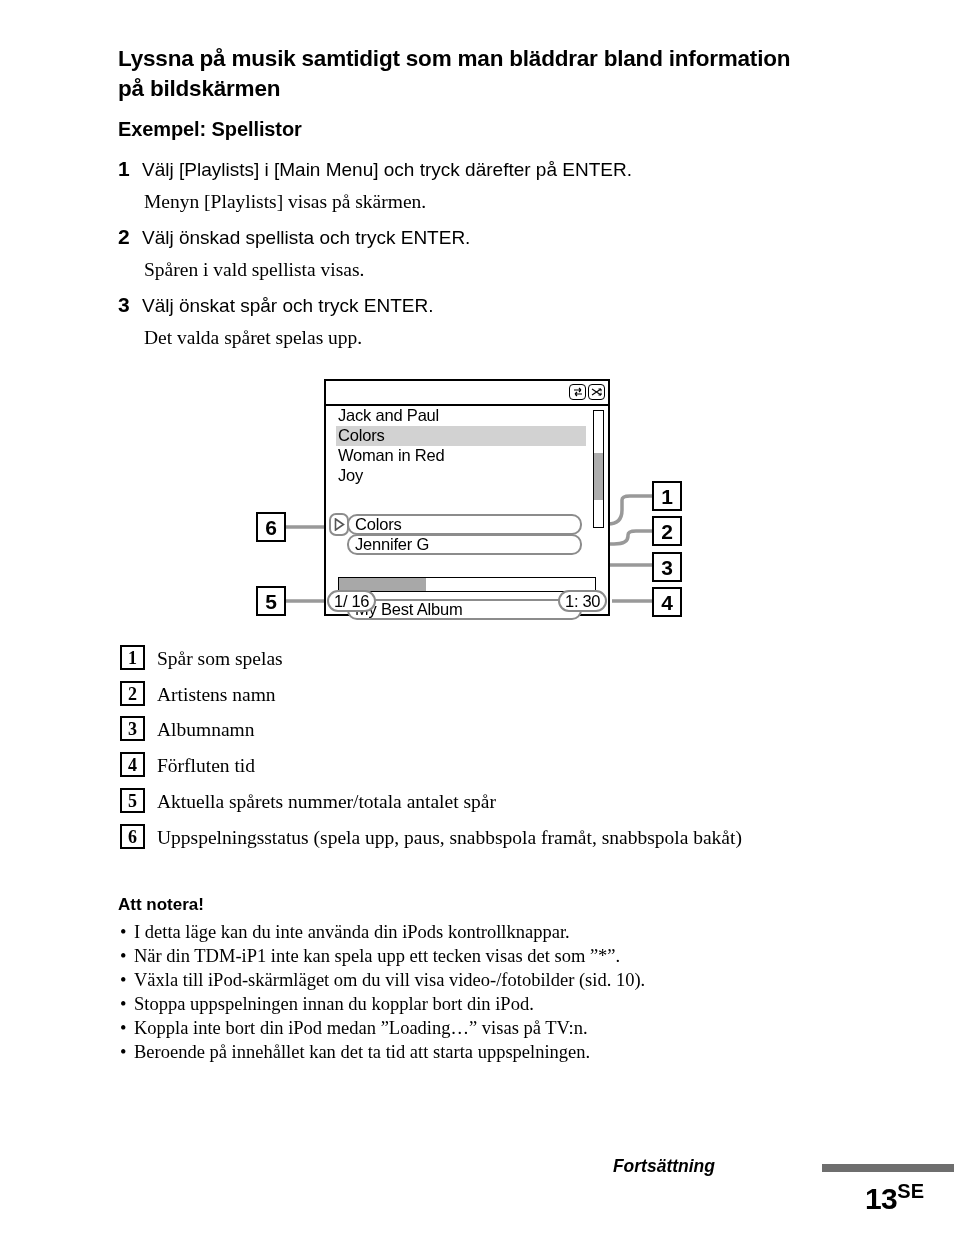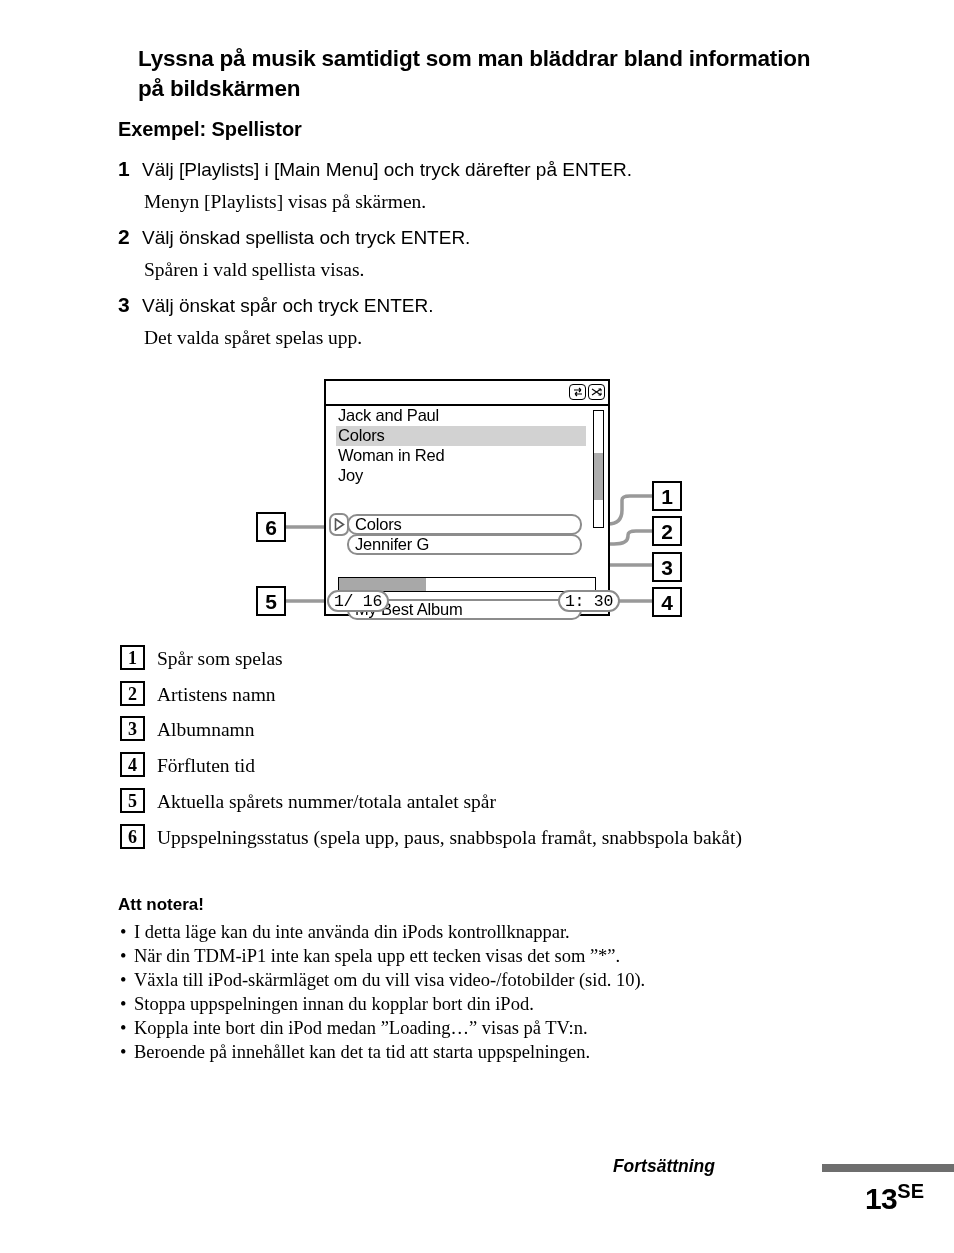--- a/index.html
+++ b/index.html
@@ -20,21 +20,20 @@
   .h1 {
     position: absolute;
     left: 118px;
     top: 44px;
     width: 700px;
     font-family: "Liberation Sans", sans-serif;
     font-weight: bold;
     font-size: 22.5px;
     line-height: 30px;
     letter-spacing: -0.2px;
-    margin-left: 20px;
   }
   .h2 {
     position: absolute;
     left: 118px;
     top: 118px;
     font-family: "Liberation Sans", sans-serif;
     font-weight: bold;
     font-size: 20px;
     letter-spacing: -0.1px;
   }
@@ -205,21 +204,21 @@
     justify-content: center;
   }
 
   .time-pill {
     position: absolute;
     height: 22px;
     border: 2.4px solid #8c8c8c;
     border-radius: 11px;
     box-sizing: border-box;
     background: #fff;
-    font-family: Liberation Mono, monospace;
+    font-family: Liberation Sans, sans-serif;
     font-size: 16.5px;
     line-height: 17px;
     letter-spacing: -0.3px;
     padding: 0 5px;
     display: flex;
     align-items: center;
   }
   #pill-trackno { left: 327px; top: 590px; }
   #pill-elapsed { left: 558px; top: 590px; }
 

